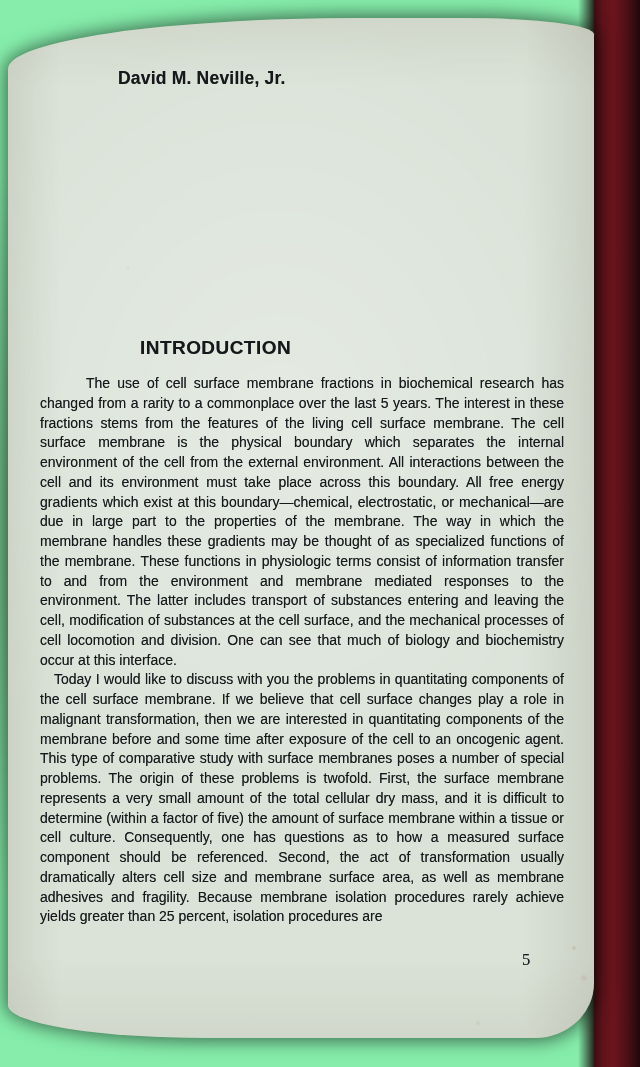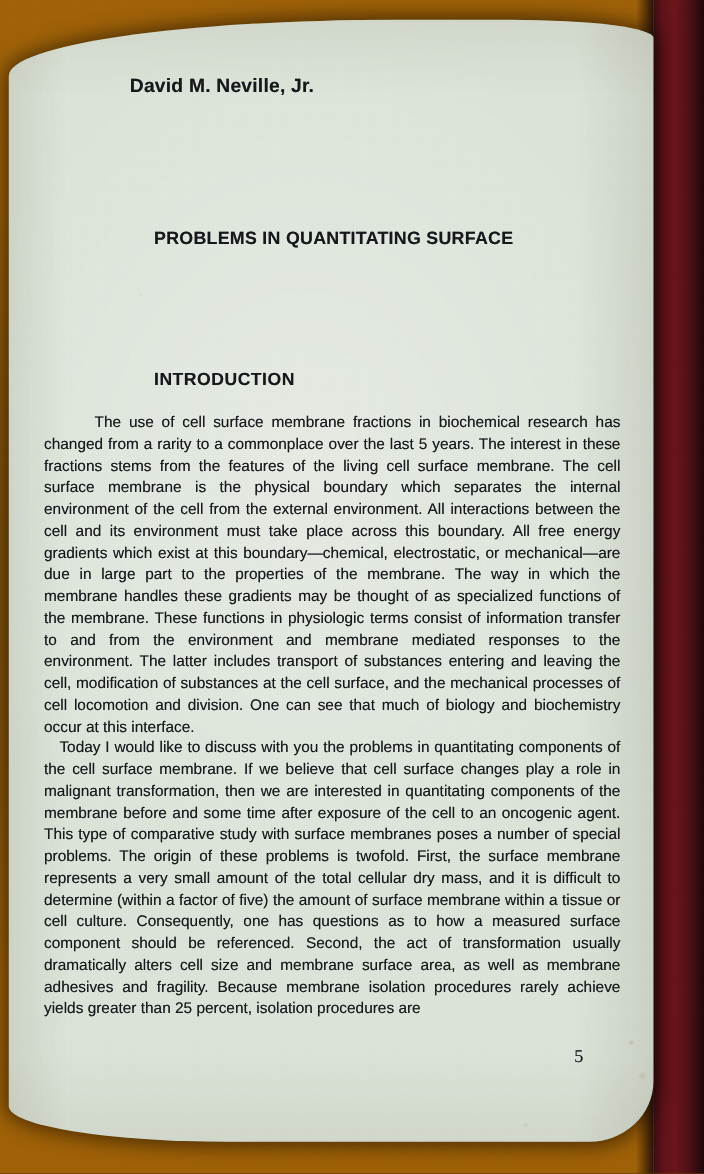--- a/index.html
+++ b/index.html
@@ -12,21 +12,21 @@
     height: 1067px;
     overflow: hidden;
     font-family: "Liberation Serif", serif;
   }
 
   
   #scan {
     position: relative;
     width: 640px;
     height: 1067px;
-    background: #a16207;
+    background: #86efac;
     overflow: hidden;
   }
   
   #scan-vignette {
     position: absolute;
     inset: 0;
     background:
       radial-gradient(ellipse 120% 60% at 50% 50%, rgba(40,28,22,0.55) 0%, rgba(0,0,0,0) 70%);
     pointer-events: none;
   }
@@ -125,21 +125,21 @@
     margin: 0;
   }
   .title-line { display: block; white-space: nowrap; }
 
   .section-heading {
     position: absolute;
     left: 132px;
     top: 319px;
     font-family: "Liberation Sans", sans-serif;
     font-weight: bold;
-    font-size: 16px;
+    font-size: 19px;
     letter-spacing: 0.45px;
     color: #15171b;
   }
 
   #body-text {
     position: absolute;
     left: 32px;
     top: 356px;
     width: 524px;
     font-family: Liberation Sans, sans-serif;
@@ -192,21 +192,20 @@
 
   <div id="page">
     <div id="page-tone"></div>
     <div id="page-spots"></div>
 
     <div id="content">
 
       <div class="author">David M. Neville, Jr.</div>
 
       <h1 class="title">
-        <span class="title-line">PROBLEMS IN QUANTITATING SURFACE</span>
       </h1>
 
       <div class="section-heading">INTRODUCTION</div>
 
       <div id="body-text">
         <p class="first-para">The use of cell surface membrane fractions in biochemical research has changed from a rarity to a commonplace over the last 5 years. The interest in these fractions stems from the features of the living cell surface membrane. The cell surface membrane is the physical boundary which separates the internal environment of the cell from the external environment. All interactions between the cell and its environment must take place across this boundary. All free energy gradients which exist at this boundary—chemical, electrostatic, or mechanical—are due in large part to the properties of the membrane. The way in which the membrane handles these gradients may be thought of as specialized functions of the membrane. These functions in physiologic terms consist of information transfer to and from the environment and membrane mediated responses to the environment. The latter includes transport of substances entering and leaving the cell, modification of substances at the cell surface, and the mechanical processes of cell locomotion and division. One can see that much of biology and biochemistry occur at this interface.</p>
         <p class="second-para">Today I would like to discuss with you the problems in quantitating components of the cell surface membrane. If we believe that cell surface changes play a role in malignant transformation, then we are interested in quantitating components of the membrane before and some time after exposure of the cell to an oncogenic agent. This type of comparative study with surface membranes poses a number of special problems. The origin of these problems is twofold. First, the surface membrane represents a very small amount of the total cellular dry mass, and it is difficult to determine (within a factor of five) the amount of surface membrane within a tissue or cell culture. Consequently, one has questions as to how a measured surface component should be referenced. Second, the act of transformation usually dramatically alters cell size and membrane surface area, as well as membrane adhesives and fragility. Because membrane isolation procedures rarely achieve yields greater than 25 percent, isolation procedures are</p>
       </div>
 
       <div class="page-number">5</div>

